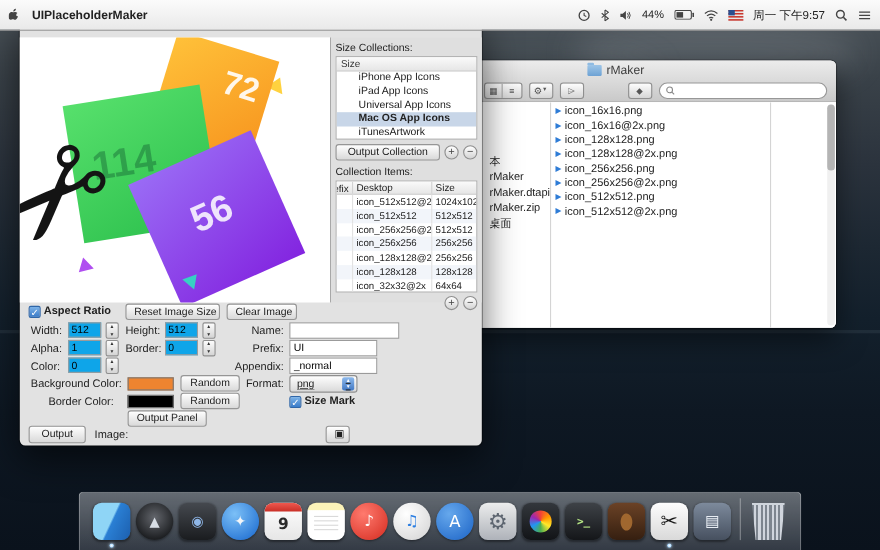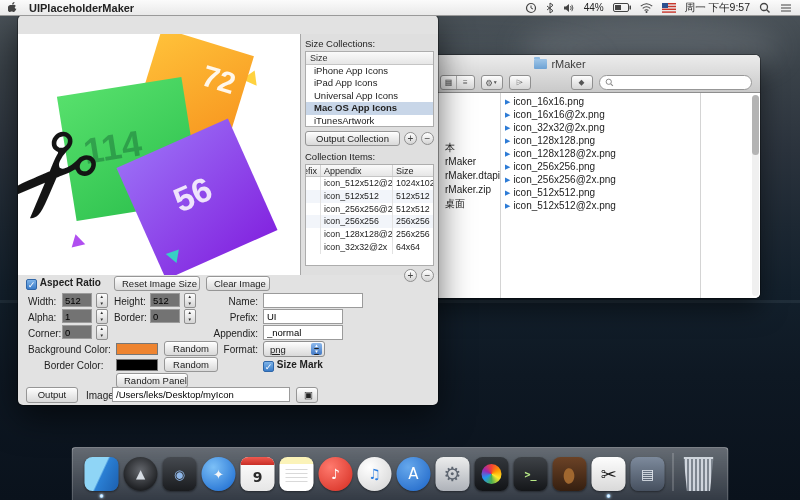--- a/index.html
+++ b/index.html
@@ -8,21 +8,21 @@
     position:relative;
     font-family:"Liberation Sans", sans-serif;
     background:linear-gradient(180deg,#4d555b 0%,#3a4249 14%,#2b333d 30%,#1d2833 45%,#13202c 58%,#0e1823 75%,#0a121c 100%);
   }
   .cloud { position:absolute; border-radius:50%; filter:blur(14px); }
   .cloud.c1 { left:520px; top:18px; width:260px; height:60px; background:rgba(200,205,210,0.18); }
   .cloud.c2 { left:300px; top:40px; width:300px; height:50px; background:rgba(160,170,178,0.12); }
   .horizon { position:absolute; left:0; right:0; top:300px; height:3px; background:rgba(140,160,170,0.12); }
 
   
-  .menubar { position:absolute; z-index:50; top:0; left:0; right:0; height:16px;
+  .menubar { position:absolute; z-index:50; top:0; left:0; right:0; height:28px;
     background:linear-gradient(#fbfbfb,#e9e9e9); border-bottom:1px solid #9a9a9a;
     display:flex; align-items:center; padding:0 8px; font-size:11px; color:#222; }
   .mb-left { display:flex; align-items:center; gap:10px; }
   .mb-appname { font-weight:bold; }
   .mb-right { margin-left:auto; display:flex; align-items:center; gap:9px; }
   .mb-ico svg { display:block; }
   .mb-time { font-size:10.5px; }
   .mb-batt-pct { font-size:10px; }
 
   
@@ -54,21 +54,21 @@
   .tri.t1 { left:226px; top:36px; border-left:8px solid transparent; border-right:8px solid transparent; border-bottom:13px solid #ffd23f; transform:rotate(24deg); z-index:0; }
   .tri.t2 { left:52px; top:200px; border-left:7px solid transparent; border-right:7px solid transparent; border-bottom:12px solid #b04ef0; transform:rotate(-14deg); z-index:4; }
   .tri.t3 { left:150px; top:214px; border-left:7px solid transparent; border-right:7px solid transparent; border-bottom:12px solid #37d0c4; transform:rotate(40deg); z-index:4; }
   .scissors { position:absolute; left:-16px; top:86px; font-size:118px; line-height:1; color:#141414; z-index:5;
     transform:rotate(-45deg) scaleX(-1); font-family:"DejaVu Sans", sans-serif; }
 
   .right-panel { position:absolute; left:283px; top:19px; width:137px; height:241px; background:#dfdfdf; padding:3px 4px; font-size:9.5px; color:#222; }
   .panel-label { font-size:9.5px; margin:1px 0 2px; }
   .sc-table { background:#fff; border:1px solid #adadad; height:76px; overflow:hidden; }
   .sc-head { background:linear-gradient(#fafafa,#e6e6e6); border-bottom:1px solid #c5c5c5; padding:0 4px; height:13px; line-height:13px; font-size:9px; color:#333; }
-  .sc-row { padding:0 8px; height:12.4px; line-height:12.4px; white-space:nowrap; overflow:hidden; }
+  .sc-row { padding:0 20px; height:12.4px; line-height:12.4px; white-space:nowrap; overflow:hidden; }
   .sc-row.sel { background:#c8d6e8; font-weight:bold; }
   .oc-row { margin-top:4px; display:flex; align-items:center; gap:4px; }
   .btn { display:inline-block; background:linear-gradient(#fefefe,#d9d9d9); border:1px solid #969696; border-radius:3px;
     font-size:9.5px; height:15px; line-height:13px; padding:0 7px; color:#222; text-align:center;
     box-shadow:0 1px 0 rgba(255,255,255,0.7) inset; cursor:default; }
   .roundbtn { width:13px; height:13px; border-radius:50%; background:linear-gradient(#fff,#d4d4d4); border:1px solid #8f8f8f;
     font-size:10px; line-height:11px; text-align:center; color:#444; }
   .ci-table { background:#fff; border:1px solid #adadad; height:102px; overflow:hidden; margin-top:2px; }
   .ci-head { display:flex; background:linear-gradient(#fafafa,#e6e6e6); border-bottom:1px solid #c5c5c5; height:12px; line-height:12px; font-size:9px; }
   .ci-hc { padding:0 3px; border-right:1px solid #d2d2d2; overflow:hidden; white-space:nowrap; }
@@ -81,21 +81,21 @@
   .ci-c1 { width:15px; } .ci-c2 { width:72px; } .ci-c3 { flex:1; border-right:none; }
   .pm-row { display:flex; justify-content:flex-end; gap:4px; margin-top:3px; }
 
   
   .controls { position:absolute; left:0; top:260px; right:0; bottom:0; font-size:10px; color:#222; }
   .ctl { position:absolute; white-space:nowrap; }
   .lbl { font-size:10px; }
   .lbl-r { text-align:right; display:inline-block; }
   .checkbox { display:inline-block; width:11px; height:11px; border-radius:2px; vertical-align:-2px;
     background:linear-gradient(#7db3e8,#3a7cc9); border:1px solid #2f66a8; color:#fff; font-size:9px; line-height:10px; text-align:center; }
-  .num-input { width:30px; height:14px; border:1px solid #9b9b9b; background:#737373; font-size:9.5px; padding:0 2px; font-family:"Liberation Sans",sans-serif; }
+  .num-input { width:30px; height:14px; border:1px solid #9b9b9b; background:#0ea5e9; font-size:9.5px; padding:0 2px; font-family:"Liberation Sans",sans-serif; }
   .stepper { display:inline-block; vertical-align:top; width:12px; height:15px; margin-left:1px;
     background:linear-gradient(#fdfdfd,#d4d4d4); border:1px solid #8f8f8f; border-radius:2px; }
   .stepper span { display:block; font-size:4.5px; line-height:6.5px; text-align:center; color:#333; }
   .text-input { height:15px; border:1px solid #9b9b9b; background:#fff; font-size:9.5px; padding:0 3px; font-family:"Liberation Sans",sans-serif; }
   .swatch { display:inline-block; width:42px; height:12px; border:1px solid #777; vertical-align:-2px; }
   .popup { display:inline-flex; align-items:center; justify-content:space-between; width:62px; height:16px;
     background:linear-gradient(#fefefe,#d9d9d9); border:1px solid #8f8f8f; border-radius:3px; padding:0 2px 0 6px; font-size:9.5px; }
   .popup-arrows { width:11px; height:12px; border-radius:2px; background:linear-gradient(#8db9ec,#4178c4); color:#fff; }
   .popup-arrows span { display:block; font-size:4.5px; line-height:5.5px; text-align:center; }
   .folder-btn { width:22px; height:16px; }
@@ -265,24 +265,20 @@
         <div class="ff-row">
           <span class="ff-arrow">▶</span>
           <span class="ff-name">icon_16x16.png</span>
         </div>
         <div class="ff-row">
           <span class="ff-arrow">▶</span>
           <span class="ff-name">icon_16x16@2x.png</span>
         </div>
         <div class="ff-row">
           <span class="ff-arrow">▶</span>
-          <span class="ff-name">icon_32x32@2x.png</span>
-        </div>
-        <div class="ff-row">
-          <span class="ff-arrow">▶</span>
           <span class="ff-name">icon_128x128.png</span>
         </div>
         <div class="ff-row">
           <span class="ff-arrow">▶</span>
           <span class="ff-name">icon_128x128@2x.png</span>
         </div>
         <div class="ff-row">
           <span class="ff-arrow">▶</span>
           <span class="ff-name">icon_256x256.png</span>
         </div>
@@ -338,21 +334,21 @@
     </div>
     <div class="oc-row">
       <span class="btn" style="flex:1;">Output Collection</span>
       <span class="roundbtn">+</span>
       <span class="roundbtn">−</span>
     </div>
     <div class="panel-label" style="margin-top:5px;">Collection Items:</div>
     <div class="ci-table">
       <div class="ci-head">
         <span class="ci-hc ci-hc1">Prefix</span>
-        <span class="ci-hc ci-hc2">Appendix</span>
+        <span class="ci-hc ci-hc2">Desktop</span>
         <span class="ci-hc ci-hc3">Size</span>
       </div>
       <div>
           <div class="ci-row">
             <span class="ci-c ci-c1"></span>
             <span class="ci-c ci-c2">icon_512x512@2x</span>
             <span class="ci-c ci-c3">1024x1024</span>
           </div>
           <div class="ci-row alt">
             <span class="ci-c ci-c1"></span>
@@ -366,20 +362,25 @@
           </div>
           <div class="ci-row alt">
             <span class="ci-c ci-c1"></span>
             <span class="ci-c ci-c2">icon_256x256</span>
             <span class="ci-c ci-c3">256x256</span>
           </div>
           <div class="ci-row">
             <span class="ci-c ci-c1"></span>
             <span class="ci-c ci-c2">icon_128x128@2x</span>
             <span class="ci-c ci-c3">256x256</span>
+          </div>
+          <div class="ci-row alt">
+            <span class="ci-c ci-c1"></span>
+            <span class="ci-c ci-c2">icon_128x128</span>
+            <span class="ci-c ci-c3">128x128</span>
           </div>
           <div class="ci-row">
             <span class="ci-c ci-c1"></span>
             <span class="ci-c ci-c2">icon_32x32@2x</span>
             <span class="ci-c ci-c3">64x64</span>
           </div>
         </div>
     </div>
     <div class="pm-row">
       <span class="roundbtn">+</span>
@@ -415,21 +416,21 @@
       <span class="stepper"><span>▲</span><span>▼</span></span>
     </span>
     <span class="ctl lbl" style="left:96px; top:37px;">Border:</span>
     <span class="ctl" style="left:132px; top:34px;">
       <input class="num-input" readonly="" value="0" style="">
       <span class="stepper"><span>▲</span><span>▼</span></span>
     </span>
     <span class="ctl lbl lbl-r" style="left:196px; top:37px; width:44px;">Prefix:</span>
     <input class="ctl text-input" style="left: 245px; top: 34px; width: 80px;" readonly="" value="UI">
 
-    <span class="ctl lbl" style="left:10px; top:53px;">Corner:</span>
+    <span class="ctl lbl" style="left:10px; top:53px;">Color:</span>
     <span class="ctl" style="left:44px; top:50px;">
       <input class="num-input" readonly="" value="0" style="">
       <span class="stepper"><span>▲</span><span>▼</span></span>
     </span>
     <span class="ctl lbl lbl-r" style="left:186px; top:53px; width:54px;">Appendix:</span>
     <input class="ctl text-input" style="left: 245px; top: 50px; width: 80px;" readonly="" value="_normal">
 
     <span class="ctl lbl" style="left:10px; top:69px;">Background Color:</span>
     <span class="ctl swatch" style="left:98px; top:68px; background:#ee8430;"></span>
     <span class="ctl btn" style="left:146px; top:66px; width:54px;">Random</span>
@@ -443,25 +444,24 @@
     </span>
 
     <span class="ctl lbl" style="left:26px; top:85px;">Border Color:</span>
     <span class="ctl swatch" style="left:98px; top:84px; background:#000000;"></span>
     <span class="ctl btn" style="left:146px; top:82px; width:54px;">Random</span>
     <span class="ctl" style="left:245px; top:84px;">
       <span class="checkbox">✓</span>
       <b>Size Mark</b>
     </span>
 
-    <span class="ctl btn" style="left:98px; top:98px; width:72px;">Random Panel</span>
+    <span class="ctl btn" style="left:98px; top:98px; width:72px;">Output Panel</span>
 
     <span class="ctl btn" style="left:8px; top:112px; width:52px; height:16px; line-height:14px;">Output</span>
     <span class="ctl lbl" style="left:68px; top:115px;">Image:</span>
-    <input class="ctl text-input" style="left: 94px; top: 112px; width: 178px;" readonly="" value="/Users/leks/Desktop/myIcon">
     <span class="ctl btn folder-btn" style="left:278px; top:112px;"><span>▣</span></span>
   </div>
 </div>
 
 <div class="dock">
   <div style="display:flex; align-items:flex-end; gap:5px;">
       <div class="dock-item running">
         <div class="dock-icon" data-icon="finder" style="background: linear-gradient(115deg, rgb(143, 213, 246) 0%, rgb(143, 213, 246) 48%, rgb(42, 127, 212) 52%, rgb(28, 95, 174) 100%);"></div>
       </div>
       <div class="dock-item">

